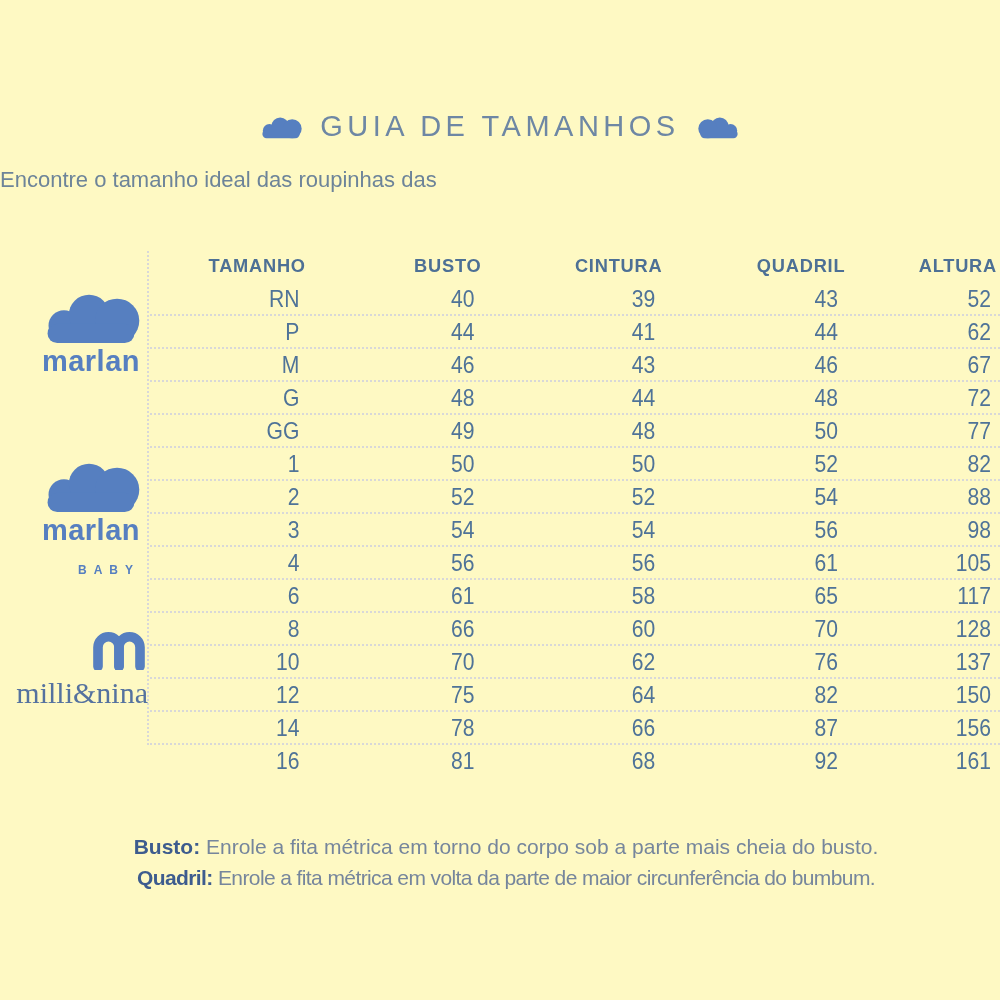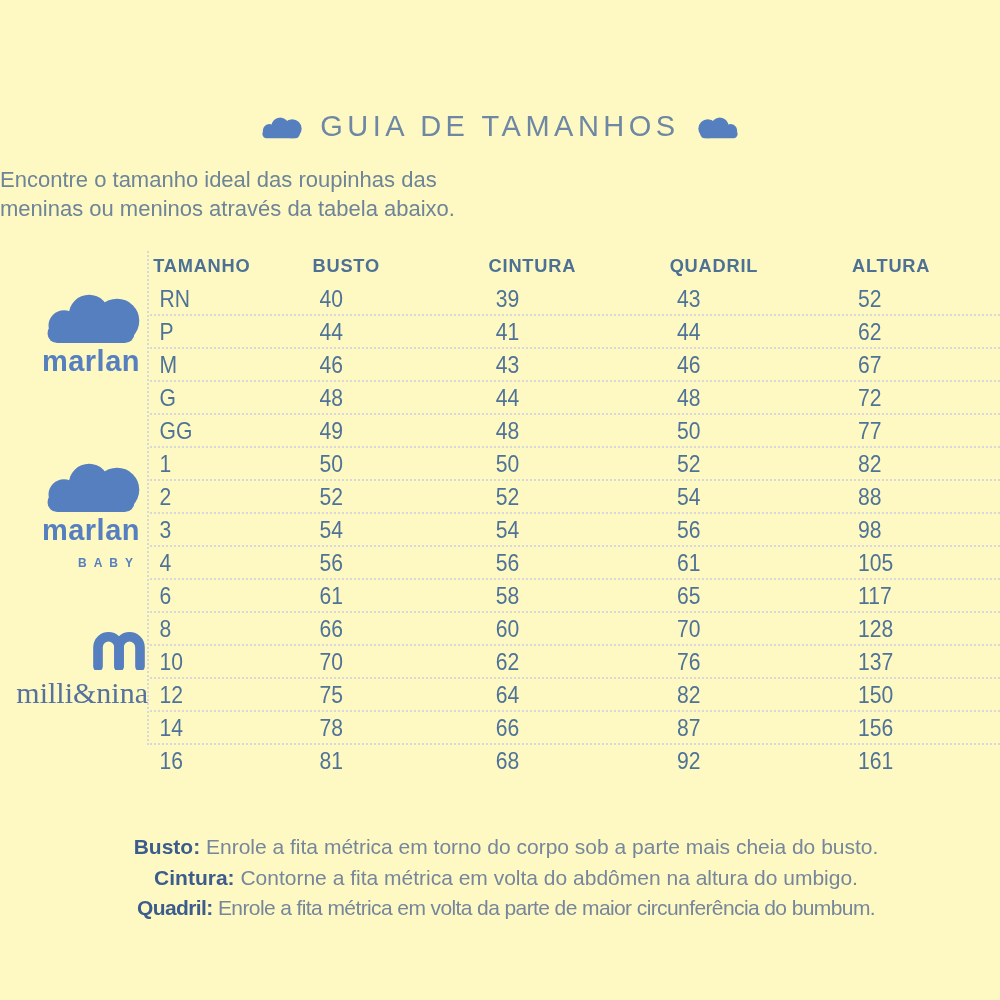--- a/index.html
+++ b/index.html
@@ -33,36 +33,36 @@
   #logo-marlan{left:12px;top:289px;width:128px;}
   #logo-marlan-baby{left:12px;top:458px;width:128px;}
   #logo-milli{left:6px;top:628px;width:142px;}
   .cloud-big{width:98px;height:56px;}
   .brand-word{
     margin-top:2px;
     font-size:29px;font-weight:700;letter-spacing:0.5px;
     color:#567fc0;line-height:28px;
   }
   .brand-sub{
-    margin-top:12px;
+    margin-top:19px;
     font-size:12px;font-weight:700;letter-spacing:7px;
     color:#567fc0;text-indent:7px;
   }
   .milli-glyph{width:58px;height:42px;}
   .milli-word{
     font-family:"Liberation Serif", serif;
     font-size:30px;color:#55729f;line-height:30px;margin-top:8px;
   }
 
   
   #size-table{position:absolute;left:150px;top:249px;width:850px;}
   .trow{
     display:grid;
     grid-template-columns:159px 176px 181px 183px 151px;
-    align-items:center;text-align:left;
+    align-items:center;text-align:right;
   }
   .thead-row{height:34px;font-size:19px;font-weight:700;letter-spacing:0.8px;color:#4d7095;}
   .thead-row > div{transform:scaleX(0.96);}
   .tbody-row{height:31px;font-size:24px;font-weight:500;color:#4f7398;border-bottom:2px dotted #d8d8d8;}
   .tbody-row > div{transform:scaleX(0.88);}
   .tbody-row:last-child{border-bottom:none;}
   #table-left-divider{
     position:absolute;left:147px;top:251px;height:494px;width:0;
     border-left:2px dotted #d8d8d8;
   }
@@ -105,21 +105,20 @@
         <use href="#cloud-shape"></use>
       </svg>
     <div class="page-title">GUIA DE TAMANHOS</div>
     <svg class="cloud-small flip" viewBox="0 0 100 58" fill="#567fc0">
         <use href="#cloud-shape"></use>
       </svg>
   </div>
 
   <div class="subtitle">
     <div>Encontre o tamanho ideal das roupinhas das</div>
-    <div>meninas ou meninos através da tabela abaixo.</div>
   </div>
 
   <div class="logo" id="logo-marlan">
     <svg class="cloud-big" viewBox="0 0 100 58" fill="#567fc0">
         <use href="#cloud-shape"></use>
       </svg>
     <div class="brand-word">marlan</div>
   </div>
 
   <div class="logo" id="logo-marlan-baby">
@@ -253,23 +252,19 @@
         <div>161</div>
       </div>
     </div>
 
 
   <div class="instructions">
     <div class="instr-line">
       <b>Busto:</b>
       <span>Enrole a fita métrica em torno do corpo sob a parte mais cheia do busto.</span>
     </div>
-    <div class="instr-line">
-      <b>Cintura:</b>
-      <span>Contorne a fita métrica em volta do abdômen na altura do umbigo.</span>
-    </div>
     <div class="instr-line condensed">
       <b>Quadril:</b>
       <span>Enrole a fita métrica em volta da parte de maior circunferência do bumbum.</span>
     </div>
   </div>
 
 </div>
 
 </body></html>

